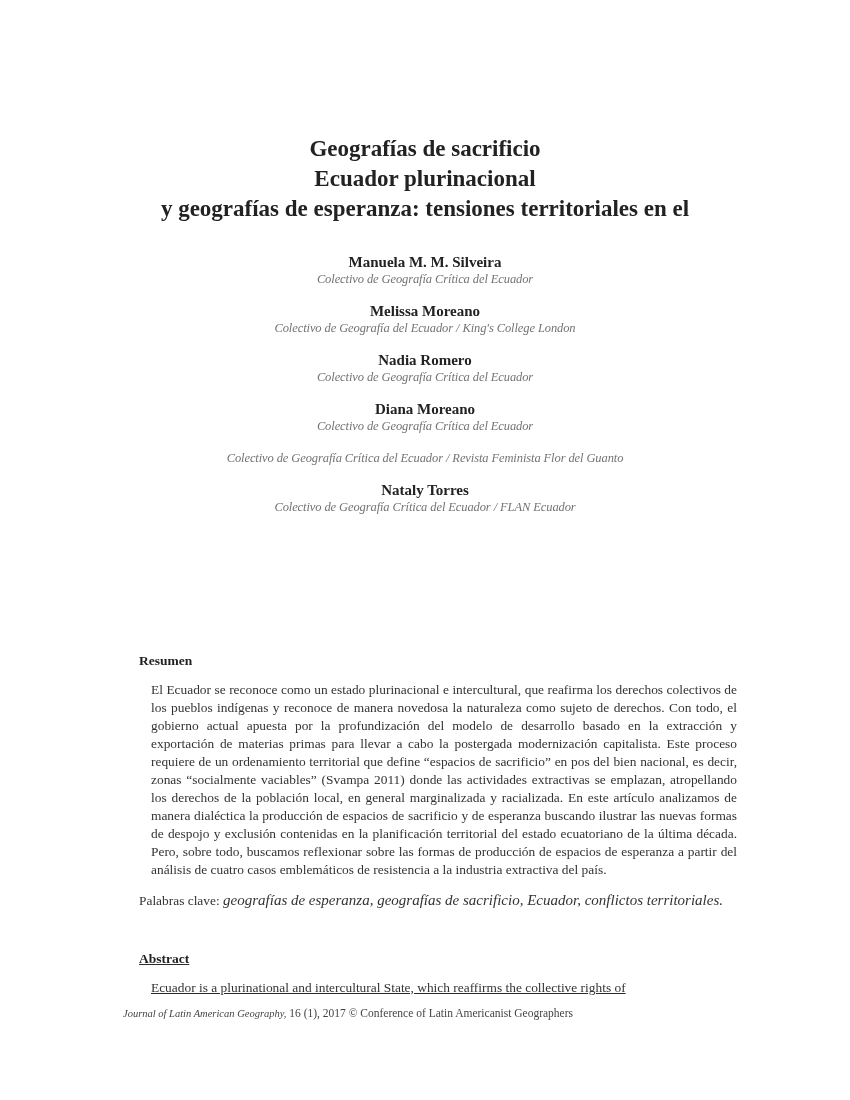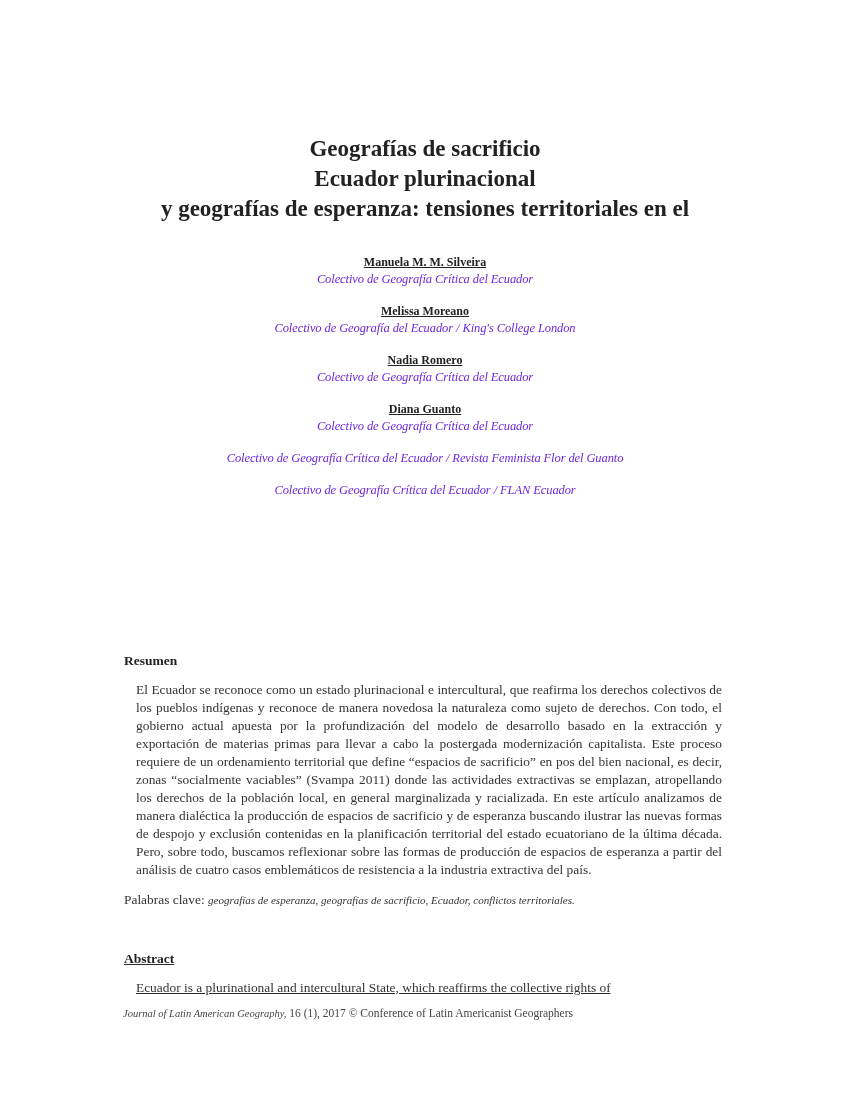--- a/index.html
+++ b/index.html
@@ -37,36 +37,35 @@
       left: 60px; width: 730px;
       top: 254px;
       text-align: center;
     }
     .author {
       margin: 0 0 15px 0;
     }
     .author-name {
       display: block;
       font-weight: bold;
-      font-size: 12px;
+      font-size: 15px;
       line-height: 17px;
       color: #222;
-      text-decoration: underline;
     }
     .author-aff {
       display: block;
       font-style: italic;
       font-size: 12.5px;
       line-height: 17px;
-      color: #6d28d9;
+      color: #737373;
       letter-spacing: -0.1px;
     }
     .section {
       position: absolute;
-      left: 124px;
+      left: 139px;
       width: 610px;
     }
     .section-heading {
       font-weight: bold;
       font-size: 13.5px;
       line-height: 16px;
       color: #222;
       margin: 0;
     }
     .section-body {
@@ -75,21 +74,21 @@
       text-align: justify;
       color: #333;
       margin: 12px;
     }
     .keywords {
       font-size: 13.4px;
       line-height: 18px;
       color: #333;
       margin: 0;
     }
-    .keywords .kw-list { font-style: italic; font-size: 11px; }
+    .keywords .kw-list { font-style: italic; font-size: 15px; }
     #resumen { top: 653px; }
     #abstract { top: 951px; text-decoration: underline; }
     .footer {
       position: absolute;
       left: 123px;
       top: 1002px;
       width: 620px;
       font-size: 11.5px;
       line-height: 22px;
       color: #444;
@@ -115,27 +114,28 @@
     </div>
     <div class="author">
       <span class="author-name">Melissa Moreano</span>
       <span class="author-aff">Colectivo de Geografía del Ecuador / King's College London</span>
     </div>
     <div class="author">
       <span class="author-name">Nadia Romero</span>
       <span class="author-aff">Colectivo de Geografía Crítica del Ecuador</span>
     </div>
     <div class="author">
-      <span class="author-name">Diana Guanto</span>
+      <span class="author-name">Diana Moreano</span>
       <span class="author-aff">Colectivo de Geografía Crítica del Ecuador</span>
     </div>
     <div class="author">
       <span class="author-aff">Colectivo de Geografía Crítica del Ecuador / Revista Feminista Flor del Guanto</span>
     </div>
     <div class="author">
+      <span class="author-name">Nataly Torres</span>
       <span class="author-aff">Colectivo de Geografía Crítica del Ecuador / FLAN Ecuador</span>
     </div>
   </div>
 
   <div class="section" id="resumen">
     <h2 class="section-heading">Resumen</h2>
     <p class="section-body">El Ecuador se reconoce como un estado plurinacional e intercultural, que reafirma los derechos colectivos de los pueblos indígenas y reconoce de manera novedosa la naturaleza como sujeto de derechos. Con todo, el gobierno actual apuesta por la profundización del modelo de desarrollo basado en la extracción y exportación de materias primas para llevar a cabo la postergada modernización capitalista. Este proceso requiere de un ordenamiento territorial que define “espacios de sacrificio” en pos del bien nacional, es decir, zonas “socialmente vaciables” (Svampa 2011) donde las actividades extractivas se emplazan, atropellando los derechos de la población local, en general marginalizada y racializada. En este artículo analizamos de manera dialéctica la producción de espacios de sacrificio y de esperanza buscando ilustrar las nuevas formas de despojo y exclusión contenidas en la planificación territorial del estado ecuatoriano de la última década. Pero, sobre todo, buscamos reflexionar sobre las formas de producción de espacios de esperanza a partir del análisis de cuatro casos emblemáticos de resistencia a la industria extractiva del país.</p>
     <p class="keywords">
       <span>Palabras clave:</span>
       <span class="kw-list">geografías de esperanza, geografías de sacrificio, Ecuador, conflictos territoriales.</span>

